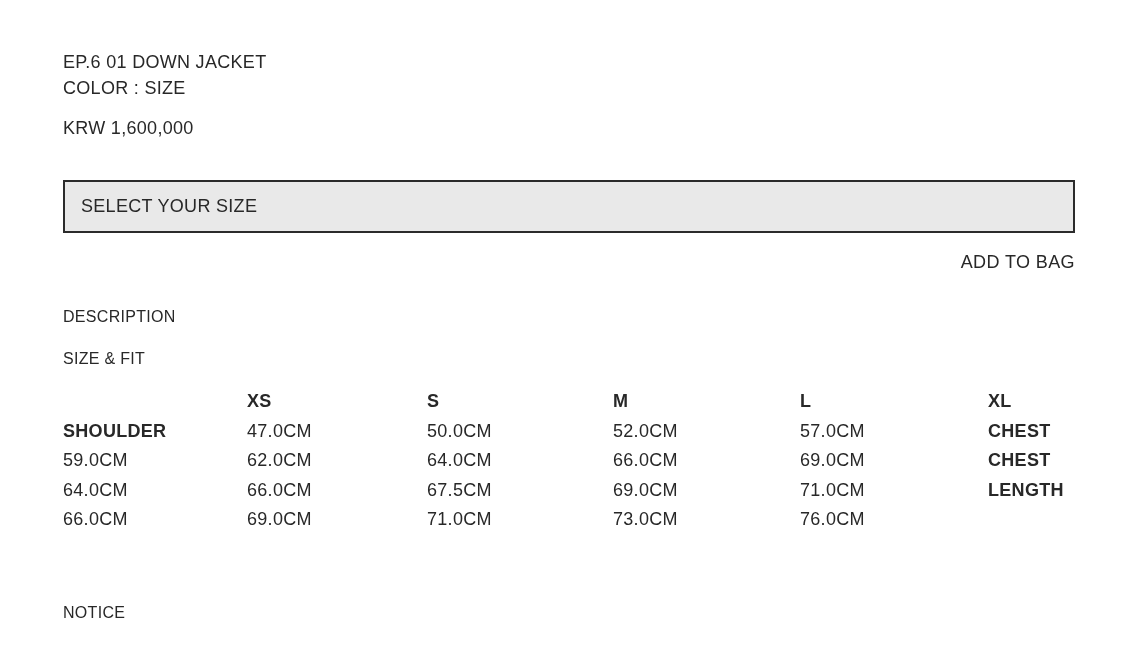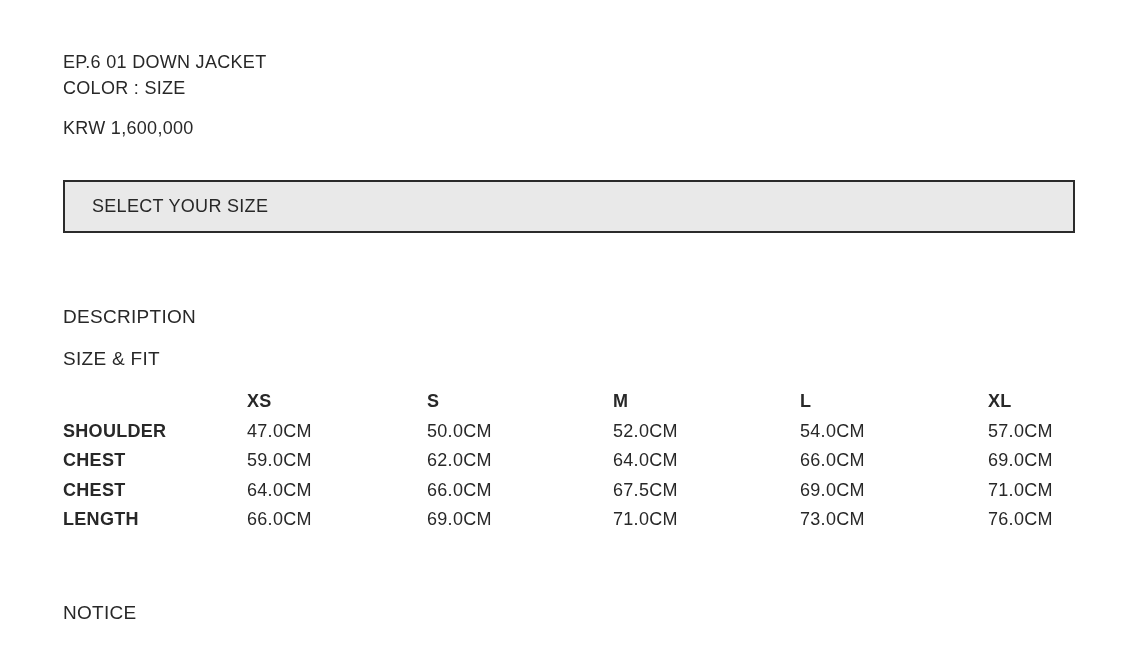--- a/index.html
+++ b/index.html
@@ -26,38 +26,38 @@
     position: absolute; left: 63px; top: 115px;
     font-size: 18px; line-height: 26px; letter-spacing: 0.3px;
   }
 
   .size-select {
     position: absolute; left: 63px; top: 180px;
     width: 1012px; height: 53px;
     background: var(--select-bg);
     border: 2px solid var(--select-border);
     display: flex; align-items: center;
-    padding-left: 27px;
+    padding-left: 16px;
     font-size: 18px; letter-spacing: 0.3px;
     color: var(--text);
     font-family: inherit;
     cursor: pointer;
   }
 
   .add-to-bag {
     position: absolute; left: 63px; top: 249px;
     width: 1012px; text-align: right;
     font-size: 18px; line-height: 26px; letter-spacing: 0.4px;
     background: none; border: none; color: var(--text);
     font-family: inherit; cursor: pointer; display: block;
   }
 
   .section-label {
     position: absolute; left: 63px;
-    font-size: 19px; line-height: 26px; letter-spacing: 0.3px;
+    font-size: 16px; line-height: 26px; letter-spacing: 0.3px;
     cursor: pointer;
   }
   .section-description { top: 304px; }
   .section-sizefit     { top: 346px; }
   .section-notice      { top: 572px; margin-top: 28px; }
 
   .size-chart {
     position: absolute; left: 63px; top: 387px;
     width: 1012px;
     display: grid;
@@ -77,37 +77,37 @@
     <div>EP.6 01 DOWN JACKET</div>
     <div>COLOR : SIZE</div>
   </div>
 
   <div class="price">KRW 1,600,000</div>
 
   <div class="size-select">
     <span>SELECT YOUR SIZE</span>
   </div>
 
+  <button class="add-to-bag">ADD TO BAG</button>
 
   <div class="section-label section-description">DESCRIPTION</div>
   <div class="section-label section-sizefit">SIZE &amp; FIT</div>
 
   <div class="size-chart">
     <div></div>
     <div class="head">XS</div>
     <div class="head">S</div>
     <div class="head">M</div>
     <div class="head">L</div>
     <div class="head">XL</div>
 
     <div class="rowlabel">SHOULDER</div>
     <div>47.0CM</div>
     <div>50.0CM</div>
     <div>52.0CM</div>
-    <div>54.0CM</div>
     <div>57.0CM</div>
 
     <div class="rowlabel">CHEST</div>
     <div>59.0CM</div>
     <div>62.0CM</div>
     <div>64.0CM</div>
     <div>66.0CM</div>
     <div>69.0CM</div>
 
     <div class="rowlabel">CHEST</div>

